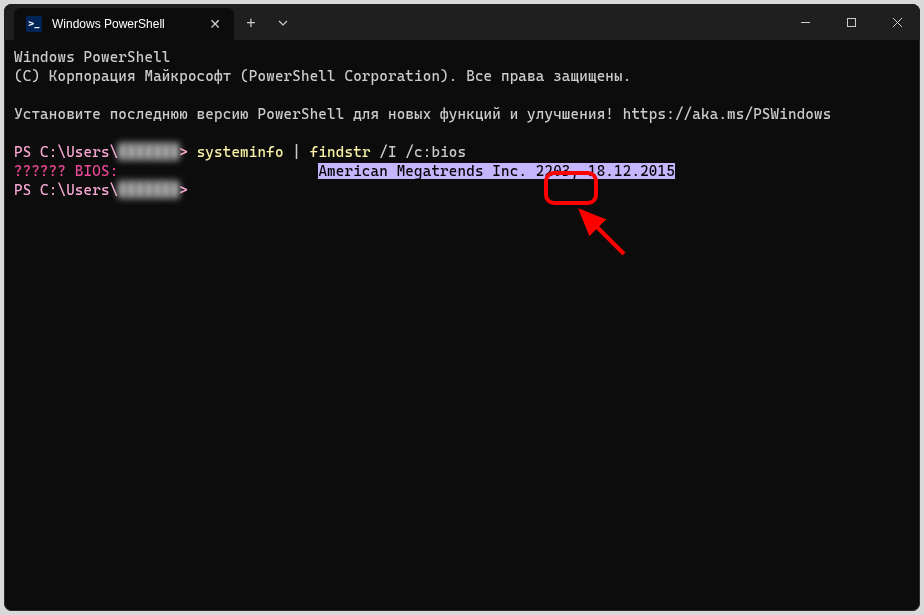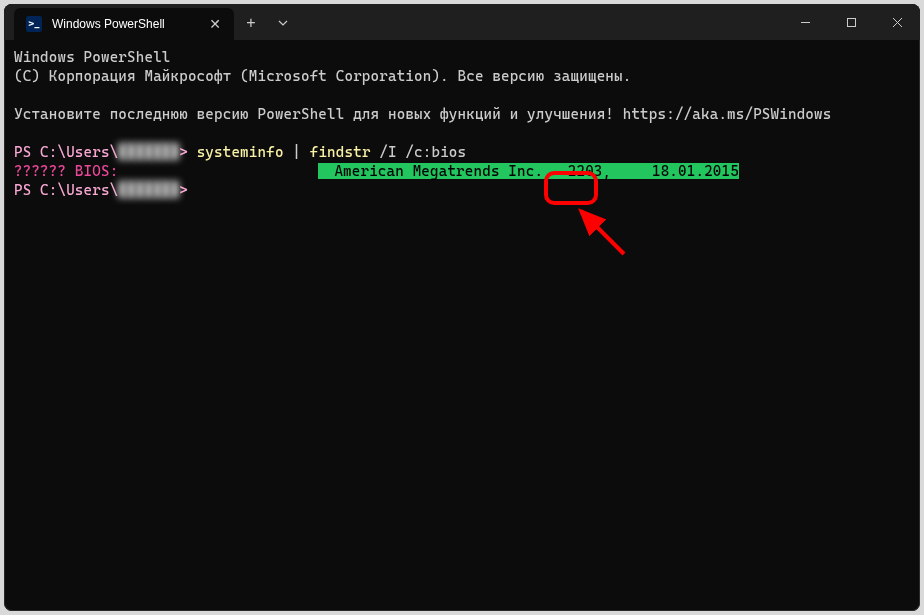--- a/index.html
+++ b/index.html
@@ -80,23 +80,22 @@
   }
   .white { color: #f9a8d4; }
   .yellow { color: #f9f1a5; margin-top: 8px; }
   .bios-label { color: #ec4899; }
   .blurred {
     color: transparent;
     text-shadow: 0 0 7px rgba(200,200,200,0.95);
     user-select: none;
   }
   .hl {
-    background: #22c55e;
+    background: #c4b5fd;
     color: #000000;
-    padding-left: 16px;
   }
   
   .red-box {
     position: absolute;
     border: 4px solid #ff0000;
     border-radius: 10px;
     left: 540px; top: 167px;
     width: 54px; height: 34px;
     pointer-events: none;
   }
@@ -140,26 +139,26 @@
           </svg>
       </div>
       <div class="winbtn">
         <svg width="11" height="11">
             <path d="M1 1 L10 10 M10 1 L1 10" stroke="#ccc" stroke-width="1"></path>
           </svg>
       </div>
     </div>
 
     <div class="term"><span>Windows PowerShell</span>
-<span>(C) Корпорация Майкрософт (Microsoft Corporation). Все версию защищены.</span>
+<span>(C) Корпорация Майкрософт (PowerShell Corporation). Все права защищены.</span>
 
 <span>Установите последнюю версию PowerShell для новых функций и улучшения! https://aka.ms/PSWindows</span>
 
 <span class="white">PS C:\Users\</span><span class="blurred">███████</span><span class="white">&gt; </span><span class="yellow">systeminfo</span><span> | </span><span class="yellow">findstr</span><span> /I /c:bios</span>
-<span class="bios-label">?????? BIOS:</span><span>                       </span><span class="hl">American Megatrends Inc. </span><span class="hl">2203,</span><span class="hl"> </span><span class="hl">18.01.2015</span>
+<span class="bios-label">?????? BIOS:</span><span>                       </span><span class="hl">American Megatrends Inc. </span><span class="hl">2203,</span><span class="hl"> </span><span class="hl">18.12.2015</span>
 <span class="white">PS C:\Users\</span><span class="blurred">███████</span><span class="white">&gt; </span></div>
 
     <div class="red-box"></div>
     <div class="red-arrow">
       <svg width="70" height="70">
         <defs>
           <marker id="ah" markerWidth="8" markerHeight="8" refX="6" refY="3" orient="auto">
             <path d="M0,0 L7,3 L0,6 Z" fill="#ff0000"></path>
           </marker>
         </defs>

